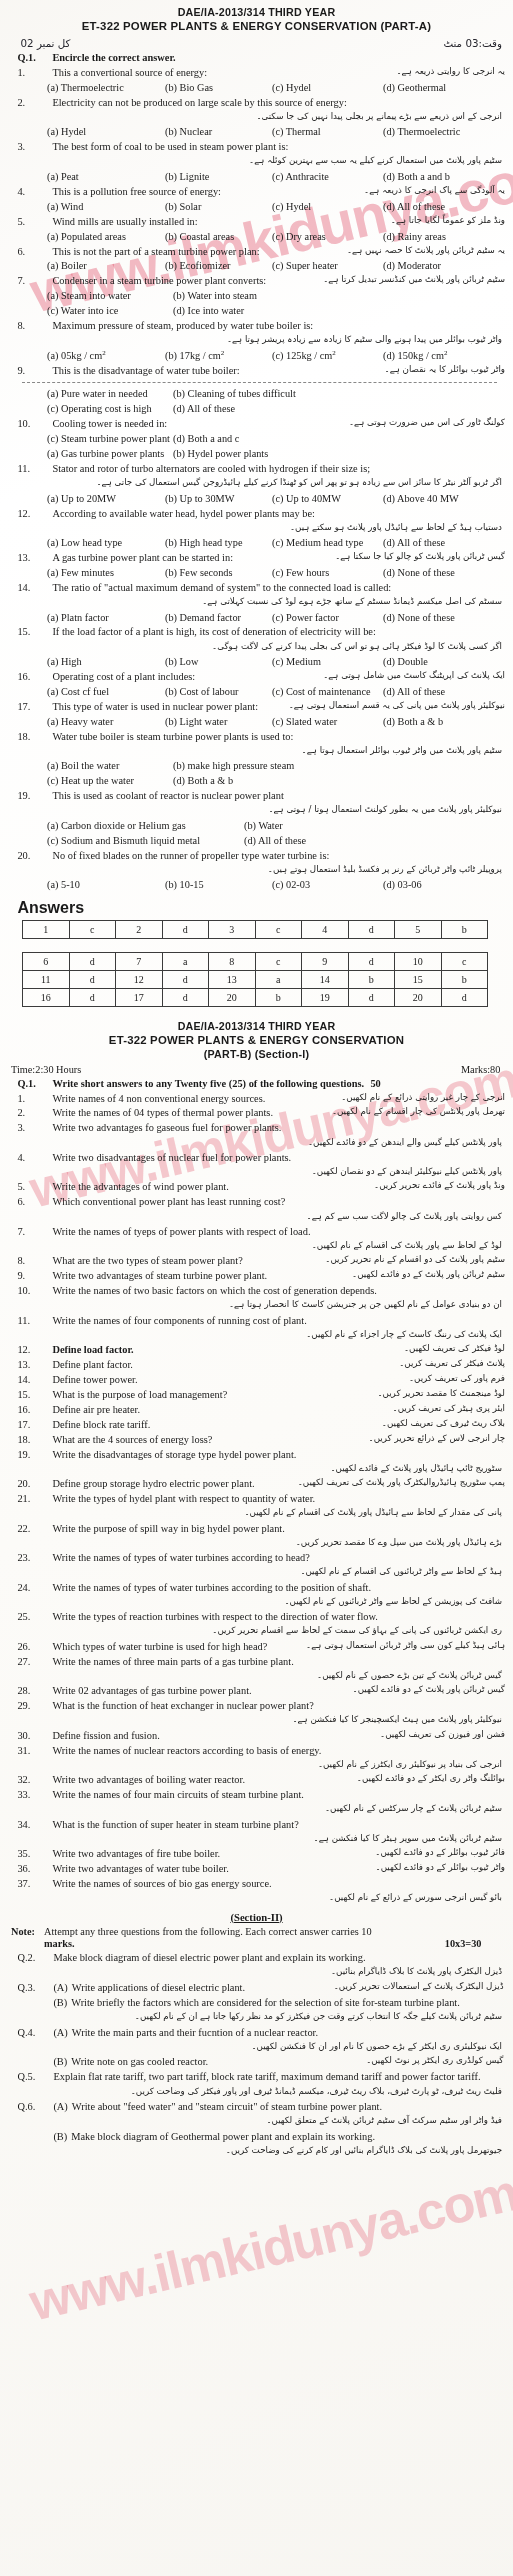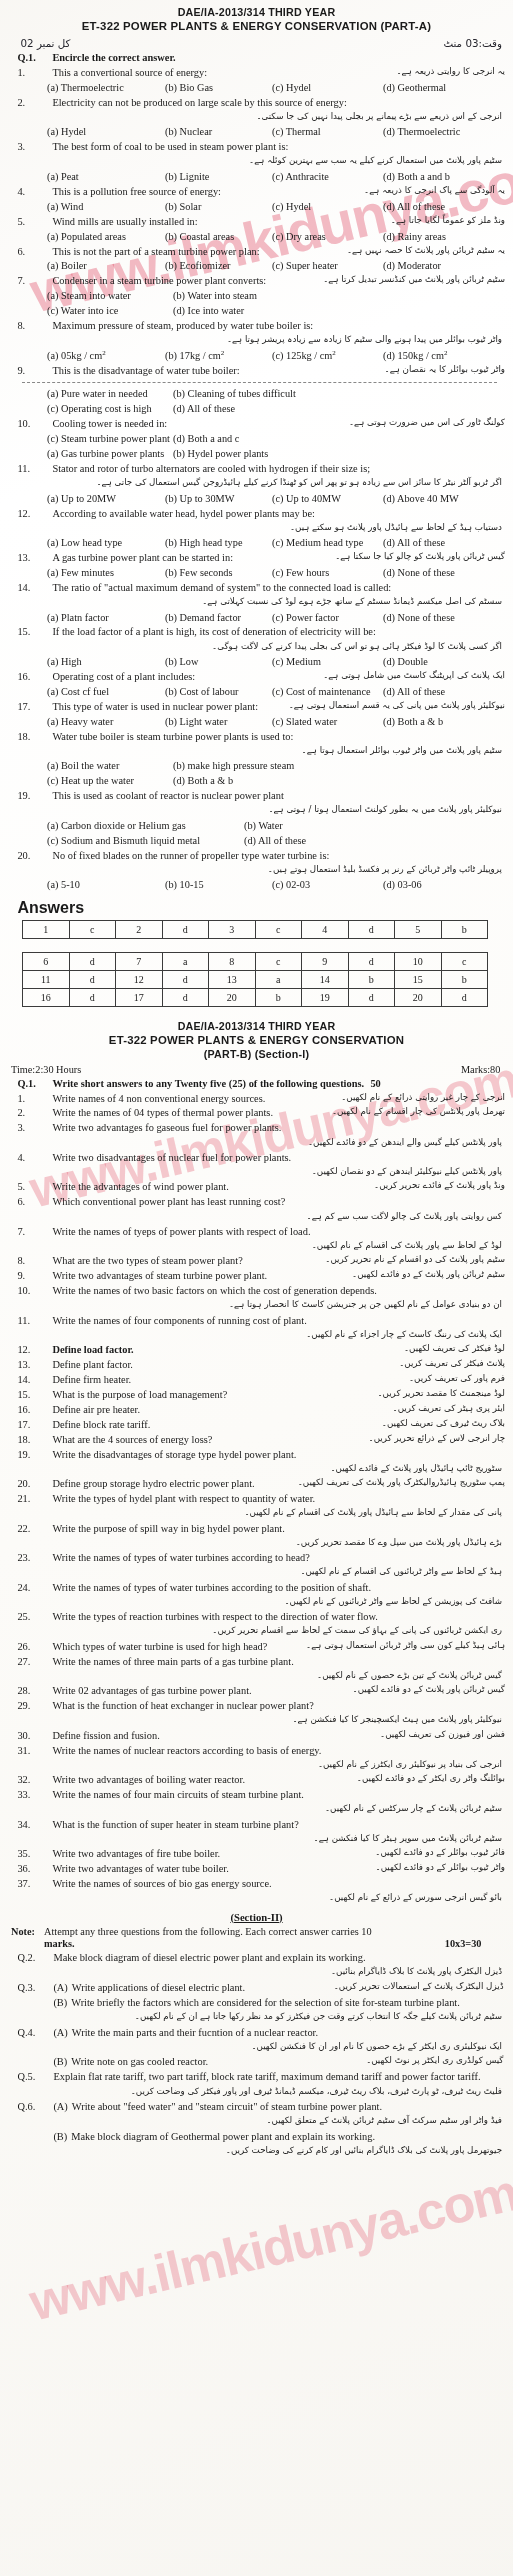--- a/index.html
+++ b/index.html
@@ -593,21 +593,21 @@
           <span class="qtext bold">Define load factor.</span>
           <span class="qurdu">لوڈ فیکٹر کی تعریف لکھیں۔</span>
         </div>
         <div class="qline">
           <span class="qlabel">13.</span>
           <span class="qtext">Define plant factor.</span>
           <span class="qurdu">پلانٹ فیکٹر کی تعریف کریں۔</span>
         </div>
         <div class="qline">
           <span class="qlabel">14.</span>
-          <span class="qtext">Define firm heater.</span>
+          <span class="qtext">Define tower power.</span>
           <span class="qurdu">فرم پاور کی تعریف کریں۔</span>
         </div>
         <div class="qline">
           <span class="qlabel">15.</span>
           <span class="qtext">What is the purpose of load management?</span>
           <span class="qurdu">لوڈ مینجمنٹ کا مقصد تحریر کریں۔</span>
         </div>
         <div class="qline">
           <span class="qlabel">16.</span>
           <span class="qtext">Define air pre heater.</span>

